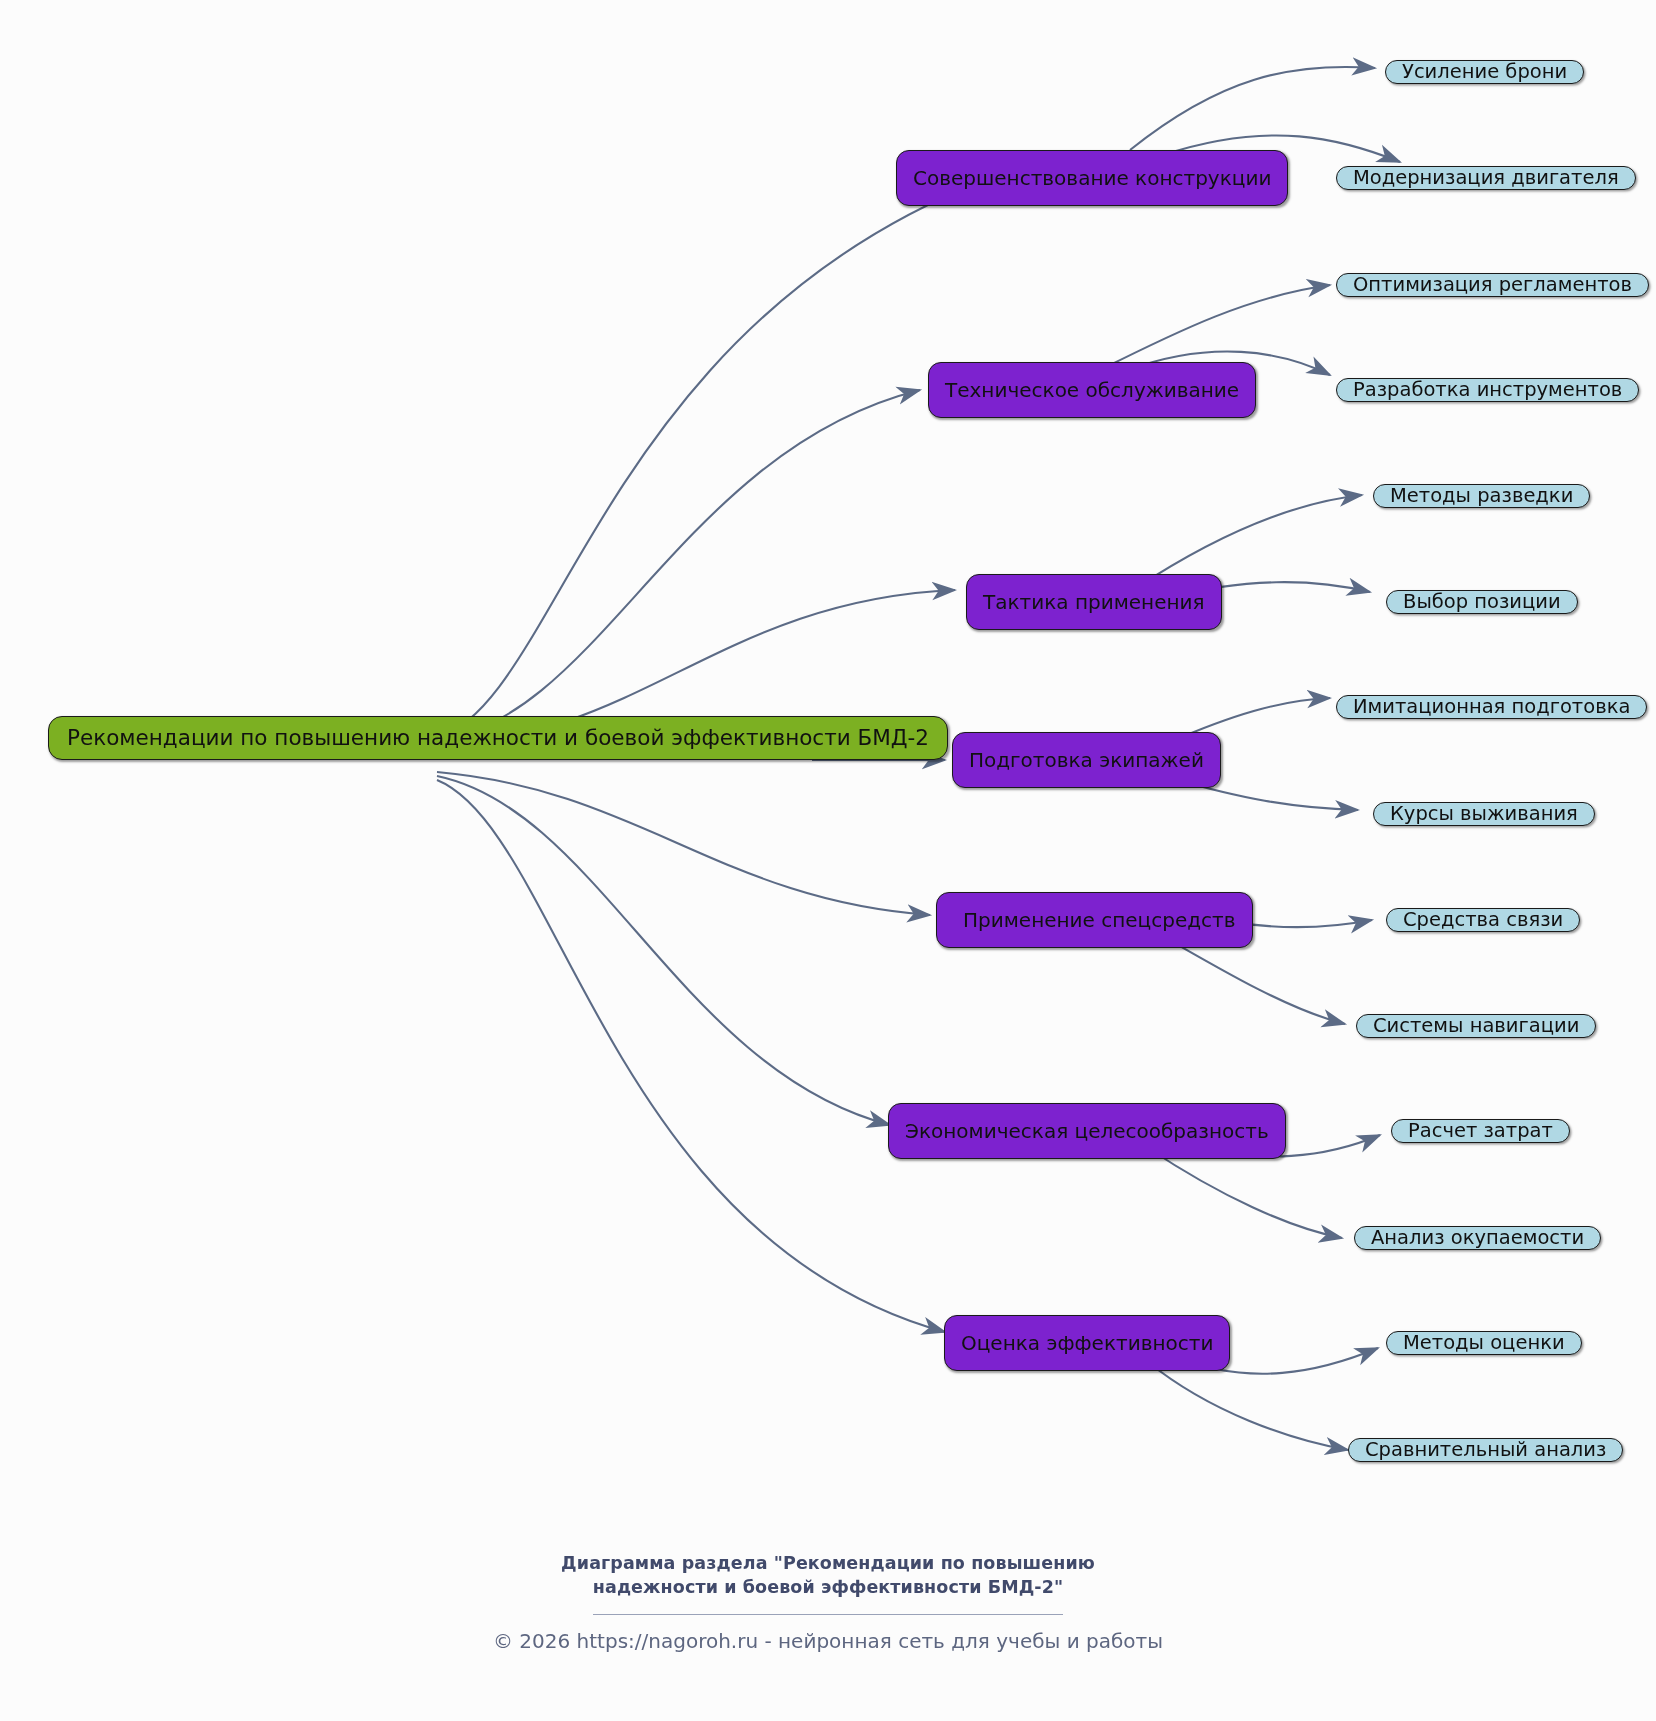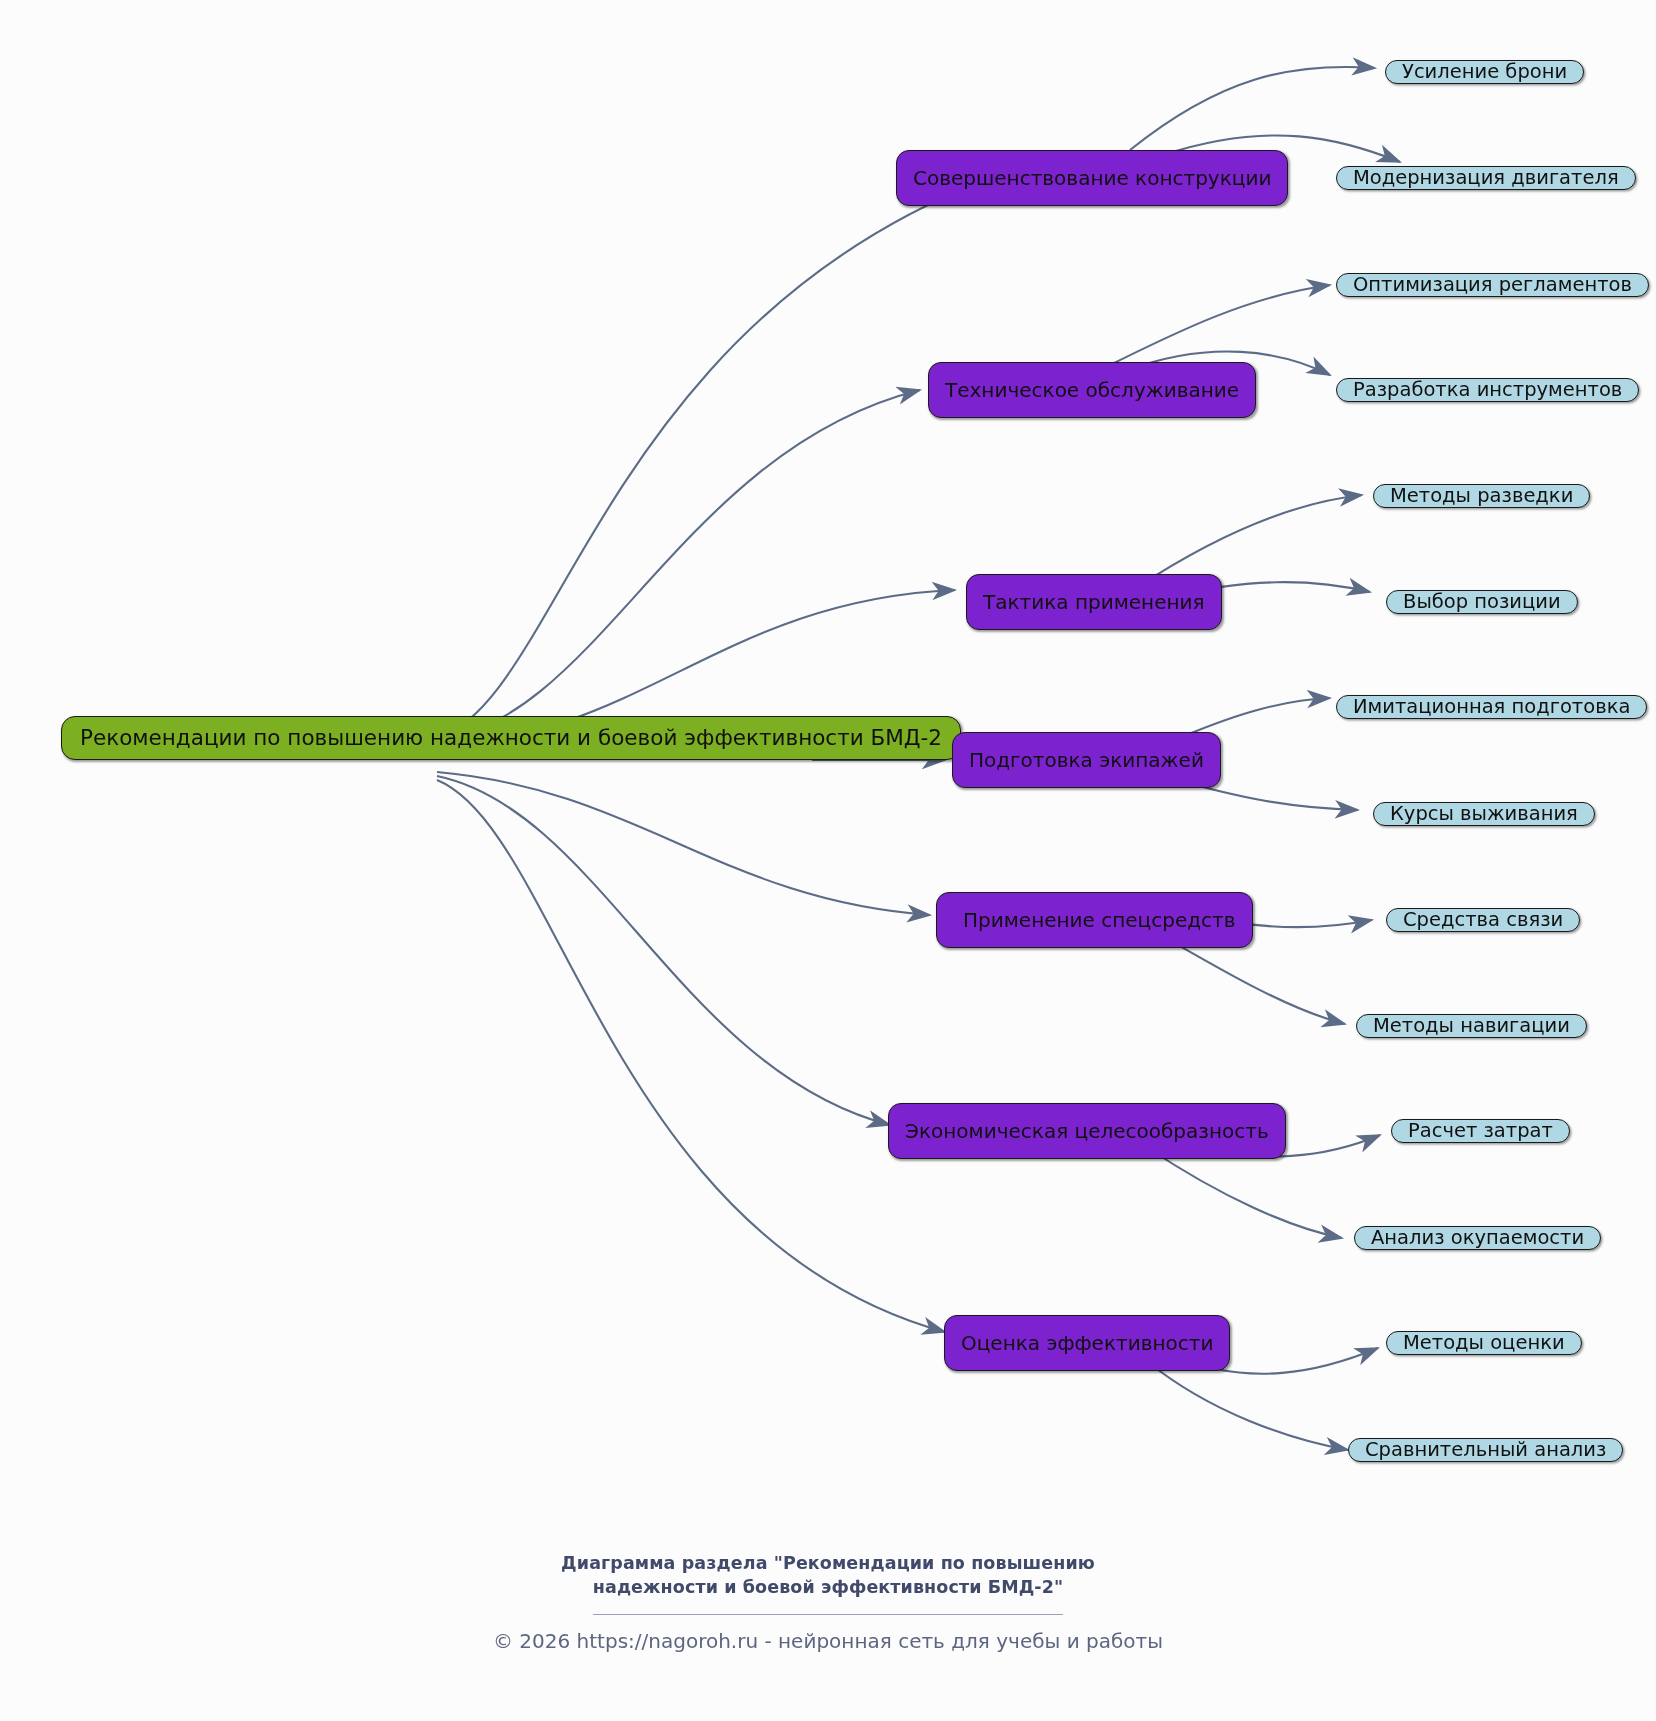--- a/index.html
+++ b/index.html
@@ -117,21 +117,21 @@
       <path d="M 1152 930 C 1230 975 1290 1010 1345 1024"></path>
 
       <path d="M 1180 1140 C 1260 1168 1330 1156 1380 1135"></path>
       <path d="M 1148 1148 C 1220 1196 1290 1228 1342 1238"></path>
 
       <path d="M 1170 1355 C 1250 1388 1320 1372 1378 1348"></path>
       <path d="M 1148 1362 C 1210 1412 1290 1440 1348 1450"></path>
     </g>
   </svg>
 
-  <div class="node node-root" style="left:61px; top:738px; transform:translateY(-50%);text-align:center;">
+  <div class="node node-root" style="left:48px; top:738px; transform:translateY(-50%);text-align:center;">
     <span>Рекомендации по повышению надежности и боевой эффективности БМД-2</span>
   </div>
 
   <div class="node node-branch" style="left:896px; top:178px; transform:translateY(-50%);">
     <span>Совершенствование конструкции</span>
   </div>
   <div class="node node-leaf" style="left:1385px; top:72px; transform:translateY(-50%);">
     <span>Усиление брони</span>
   </div>
   <div class="node node-leaf" style="left:1336px; top:178px; transform:translateY(-50%);">
@@ -168,21 +168,21 @@
     <span>Курсы выживания</span>
   </div>
 
   <div class="node node-branch" style="left:936px; top:920px; transform:translateY(-50%);padding-left:26px;">
     <span>Применение спецсредств</span>
   </div>
   <div class="node node-leaf" style="left:1386px; top:920px; transform:translateY(-50%);">
     <span>Средства связи</span>
   </div>
   <div class="node node-leaf" style="left:1356px; top:1026px; transform:translateY(-50%);">
-    <span>Методы навигации</span>
+    <span>Системы навигации</span>
   </div>
 
   <div class="node node-branch" style="left:888px; top:1131px; transform:translateY(-50%);">
     <span>Экономическая целесообразность</span>
   </div>
   <div class="node node-leaf" style="left:1391px; top:1131px; transform:translateY(-50%);">
     <span>Расчет затрат</span>
   </div>
   <div class="node node-leaf" style="left:1354px; top:1238px; transform:translateY(-50%);">
     <span>Анализ окупаемости</span>

